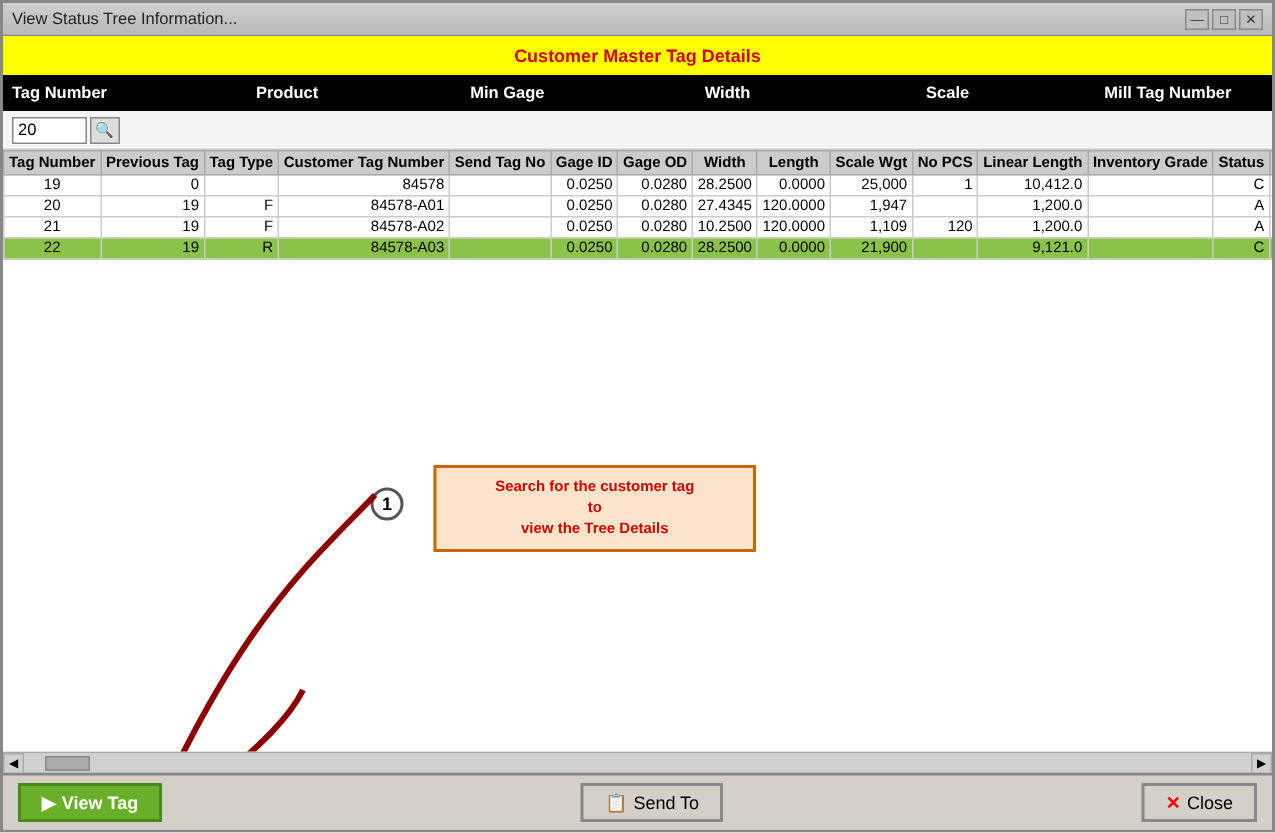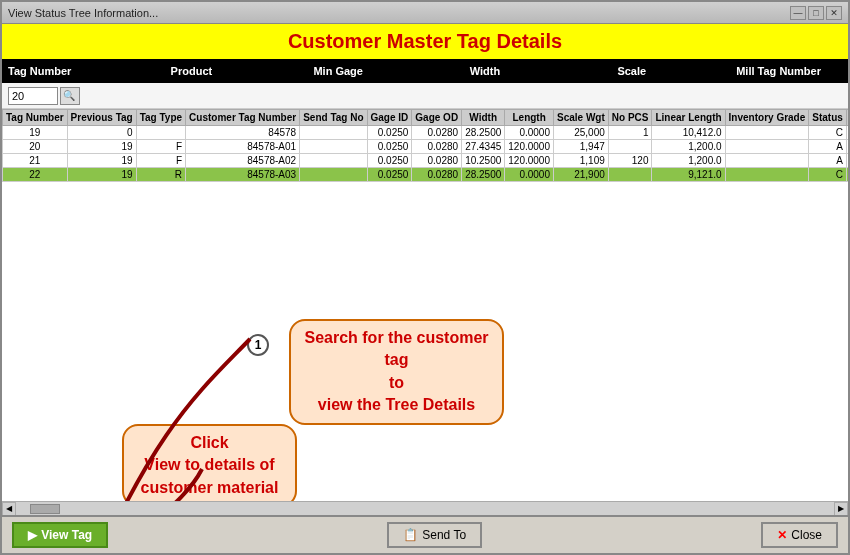--- a/index.html
+++ b/index.html
@@ -46,21 +46,21 @@
       display: flex;
       align-items: center;
       justify-content: center;
       cursor: pointer;
       color: #333;
     }
     .main-title-bar {
       background: #ffff00;
       text-align: center;
       padding: 6px;
-      font-size: 20px;
+      font-size: 12px;
       font-weight: bold;
       color: #cc0000;
     }
     .toolbar-row {
       background: #000;
       color: #fff;
       display: flex;
       align-items: center;
       padding: 3px 6px;
       gap: 20px;
@@ -141,23 +141,23 @@
       background: #ccc;
     }
     .sub-header th {
       background: #ccc !important;
       font-size: 9px;
     }
     .annotation-bubble {
       position: absolute;
       background: #ffe4cc;
       border: 2px solid #cc6600;
-      border-radius: 16px;
+      border-radius: 0;
       padding: 6px 10px;
-      font-size: 16px;
+      font-size: 10px;
       font-weight: bold;
       color: #cc0000;
       text-align: center;
       line-height: 1.4;
     }
     .annotation-number {
       position: absolute;
       background: #fff;
       border: 2px solid #555;
       border-radius: 50%;
@@ -377,23 +377,20 @@
       </table>
 
       <div class="annotation-bubble" style="left:287px; top:210px; width:215px;">
         <span>Search for the customer tag<br>to<br>view the Tree Details</span>
       </div>
 
       <div class="annotation-number" style="left:245px; top:225px;">
         <span>1</span>
       </div>
 
-      <div class="annotation-bubble" style="left:120px; top:315px; width:175px;">
-        <span>Click<br>View to details of<br>customer material</span>
-      </div>
 
       <svg class="arrow-svg" style="left:0; top:0; width:850px; height:490px;" xmlns="http://www.w3.org/2000/svg">
 
         <path d="M 248 230 C 200 280 150 320 80 490" stroke="#8b0000" stroke-width="4" fill="none" marker-end="url(#arrowhead)"></path>
 
         <path d="M 200 360 C 180 400 120 430 80 490" stroke="#8b0000" stroke-width="4" fill="none"></path>
         <defs>
           <marker id="arrowhead" markerWidth="10" markerHeight="7" refX="9" refY="3.5" orient="auto">
             <polygon points="0 0, 10 3.5, 0 7" fill="#8b0000"></polygon>
           </marker>

